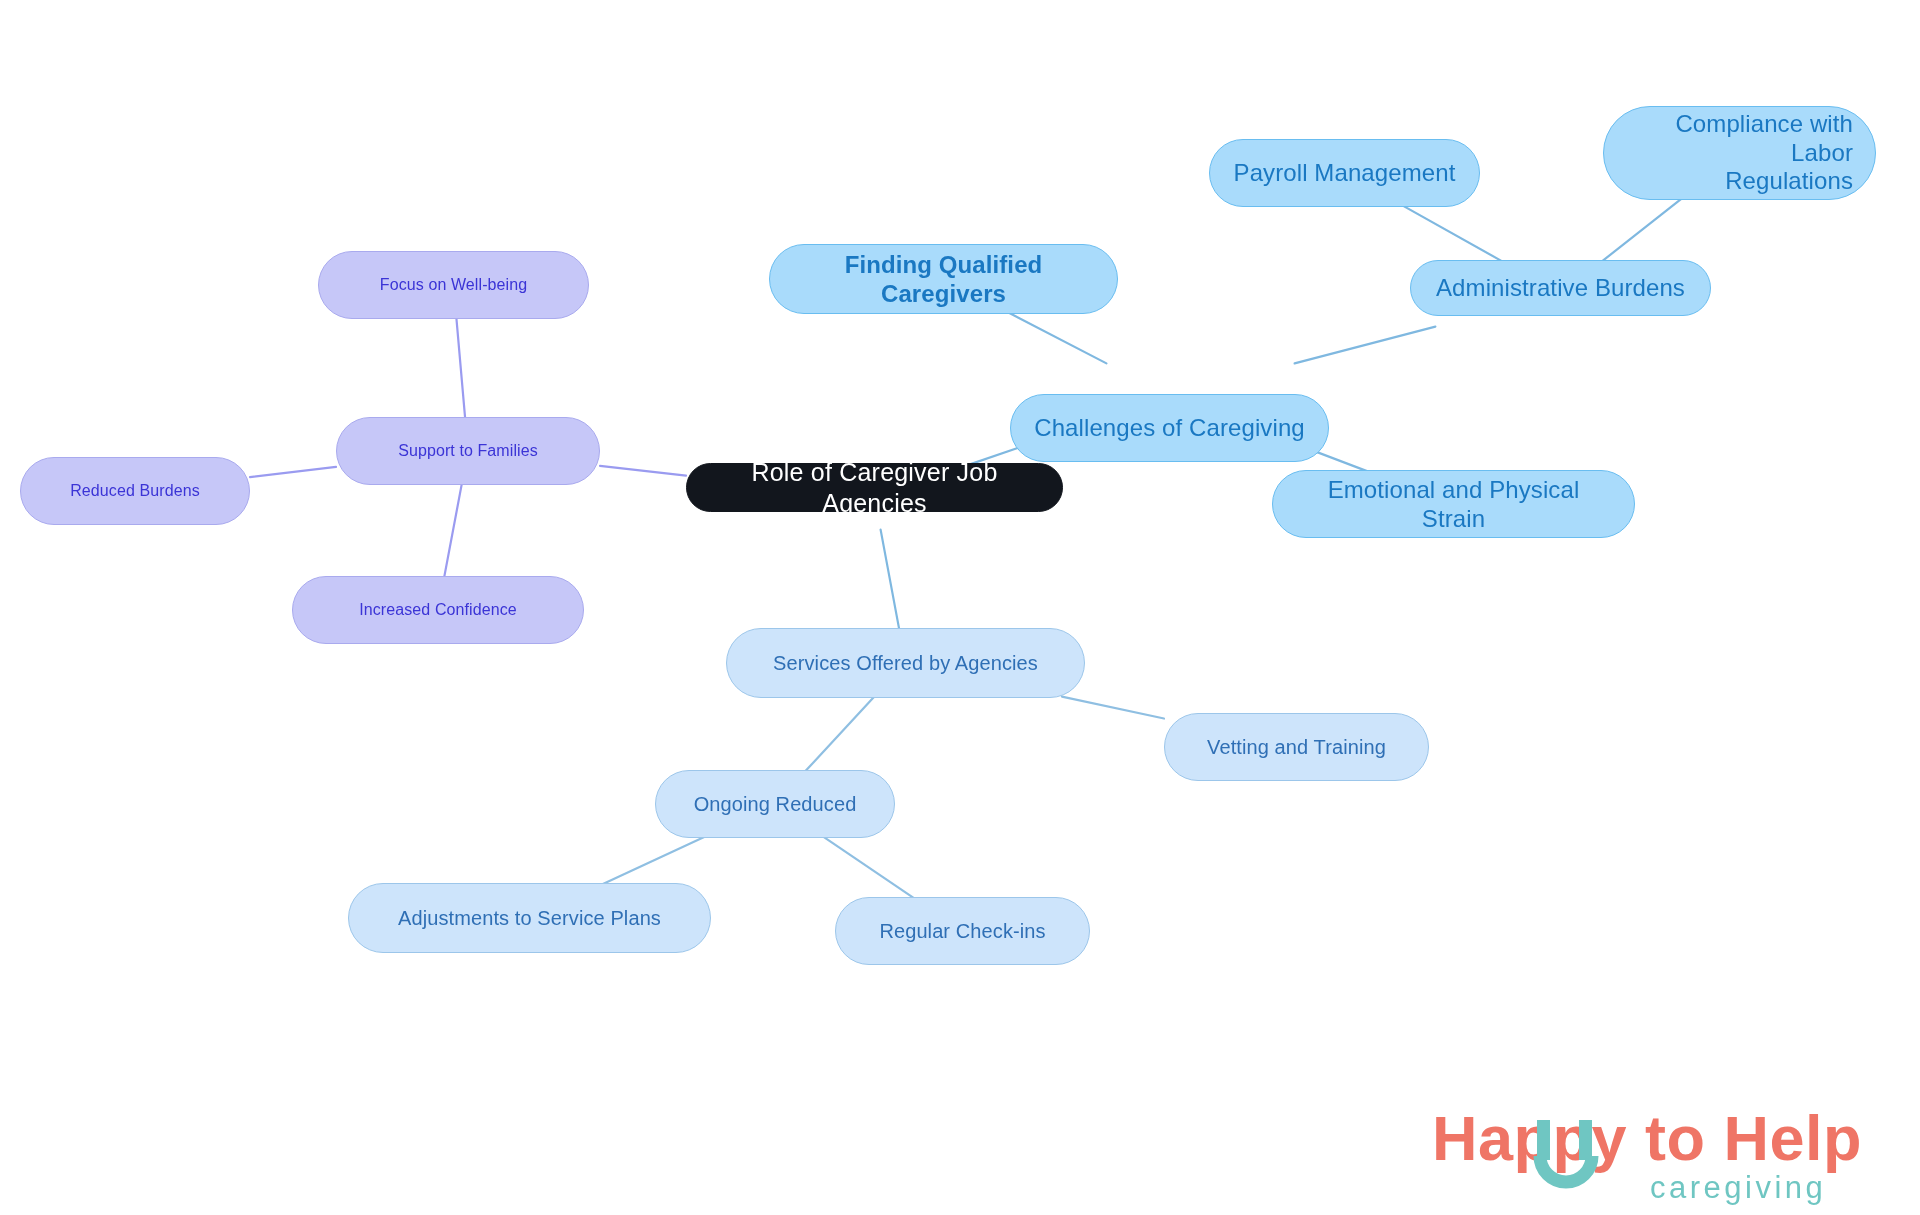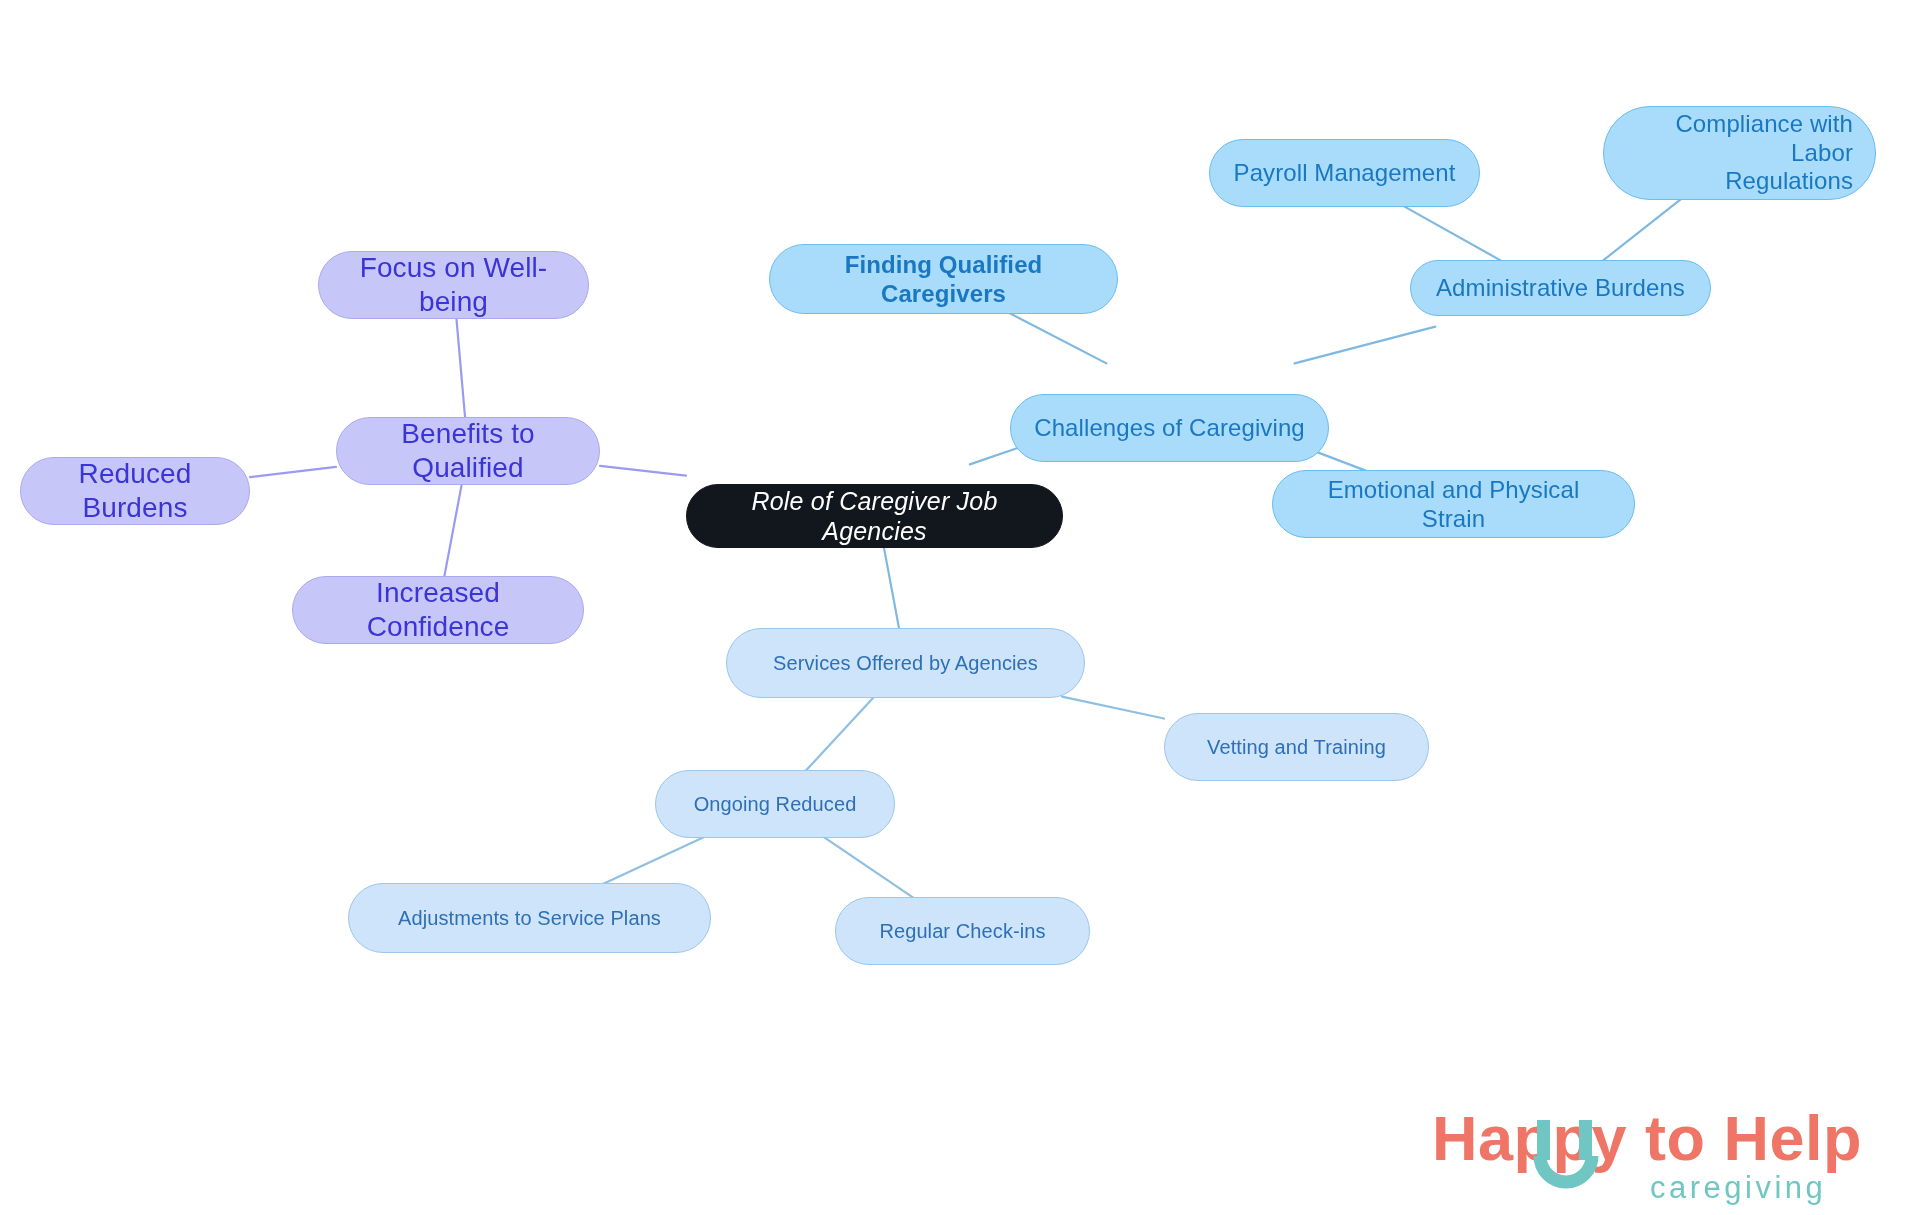--- a/index.html
+++ b/index.html
@@ -59,21 +59,21 @@
   .node.blue-soft {
     background: #cde4fb;
     border-color: #9cc6ea;
     color: #2f6fb5;
     font-size: 20px;
   }
   .node.violet {
     background: #c6c7f8;
     border-color: #a9aaee;
     color: #3b34d6;
-    font-size: 28px;
+    font-size: 16px;
   }
   .node.two-line {
     line-height: 1.2;
     text-align: right;
   }
   #logo {
     position: absolute;
     left: 1432px;
     top: 1098px;
     width: 460px;
@@ -97,34 +97,34 @@
       <line x1="1601.9365957446807" y1="261.36" x2="1682.22" y2="198.12" stroke="#7fb8e0" stroke-width="2.2" stroke-linecap="round"></line>
       <line x1="1255.331111111111" y1="428.64" x2="1367.668888888889" y2="471.36" stroke="#7fb8e0" stroke-width="2.2" stroke-linecap="round"></line>
       <line x1="880.5954216867469" y1="529.64" x2="899.2253012048193" y2="629.4" stroke="#7fb8e0" stroke-width="2.2" stroke-linecap="round"></line>
       <line x1="1061.9" y1="696.6" x2="1164" y2="718.53452685422" stroke="#8fbfe2" stroke-width="2.2" stroke-linecap="round"></line>
       <line x1="874.4021276595745" y1="696.6" x2="805.2093617021277" y2="771.36" stroke="#8fbfe2" stroke-width="2.2" stroke-linecap="round"></line>
       <line x1="704.7094736842105" y1="836.64" x2="601.8578947368421" y2="884.4" stroke="#8fbfe2" stroke-width="2.2" stroke-linecap="round"></line>
       <line x1="823.1889763779527" y1="836.64" x2="914.3110236220473" y2="898.36" stroke="#8fbfe2" stroke-width="2.2" stroke-linecap="round"></line>
     </svg>
 
   <div id="nodes">
-      <div class="node root" style="left: 686px; top: 484px; width: 377px; height: 64px; font-style: italic;">Role of Caregiver Job Agencies</div>
+      <div class="node root" style="left: 686px; top: 463px; width: 377px; height: 49px;">Role of Caregiver Job Agencies</div>
       <div class="node blue-strong" style="left: 1010px; top: 362px; width: 319px; height: 68px; margin-top: 32px;">Challenges of Caregiving</div>
       <div class="node blue-strong" style="left: 769px; top: 244px; width: 349px; height: 70px; font-weight: bold;">Finding Qualified Caregivers</div>
       <div class="node blue-strong" style="left: 1410px; top: 260px; width: 301px; height: 56px;">Administrative Burdens</div>
       <div class="node blue-strong" style="left: 1209px; top: 139px; width: 271px; height: 68px;">Payroll Management</div>
       <div class="node blue-strong two-line" style="left: 1603px; top: 106px; width: 273px; height: 94px;">Compliance with Labor
 Regulations</div>
       <div class="node blue-strong" style="left: 1272px; top: 470px; width: 363px; height: 68px;">Emotional and Physical Strain</div>
       <div class="node blue-soft" style="left: 726px; top: 628px; width: 359px; height: 70px;">Services Offered by Agencies</div>
       <div class="node blue-soft" style="left: 1164px; top: 713px; width: 265px; height: 68px;">Vetting and Training</div>
       <div class="node blue-soft" style="left: 655px; top: 770px; width: 240px; height: 68px;">Ongoing Reduced</div>
       <div class="node blue-soft" style="left: 348px; top: 883px; width: 363px; height: 70px;">Adjustments to Service Plans</div>
       <div class="node blue-soft" style="left: 835px; top: 897px; width: 255px; height: 68px;">Regular Check-ins</div>
-      <div class="node violet" style="left: 336px; top: 417px; width: 264px; height: 68px;">Benefits to Qualified</div>
+      <div class="node violet" style="left: 336px; top: 417px; width: 264px; height: 68px;">Support to Families</div>
       <div class="node violet" style="left: 318px; top: 251px; width: 271px; height: 68px;">Focus on Well-being</div>
       <div class="node violet" style="left: 20px; top: 457px; width: 230px; height: 68px;">Reduced Burdens</div>
       <div class="node violet" style="left: 292px; top: 576px; width: 292px; height: 68px;">Increased Confidence</div>
     </div>
 
   <svg id="logo" viewBox="0 0 460 108" xmlns="http://www.w3.org/2000/svg">
     <text x="0" y="62" font-family="'Liberation Sans', sans-serif" font-size="63" font-weight="bold" letter-spacing="0.5" fill="#ef7566">Happy to Help</text>
     <path d="M108 58 A26 26 0 0 0 160 58" stroke="#6fc6c2" stroke-width="13" fill="none" stroke-linecap="butt"></path>
     <rect x="105" y="22" width="13" height="40" fill="#6fc6c2"></rect>
     <rect x="147" y="22" width="13" height="40" fill="#6fc6c2"></rect>

